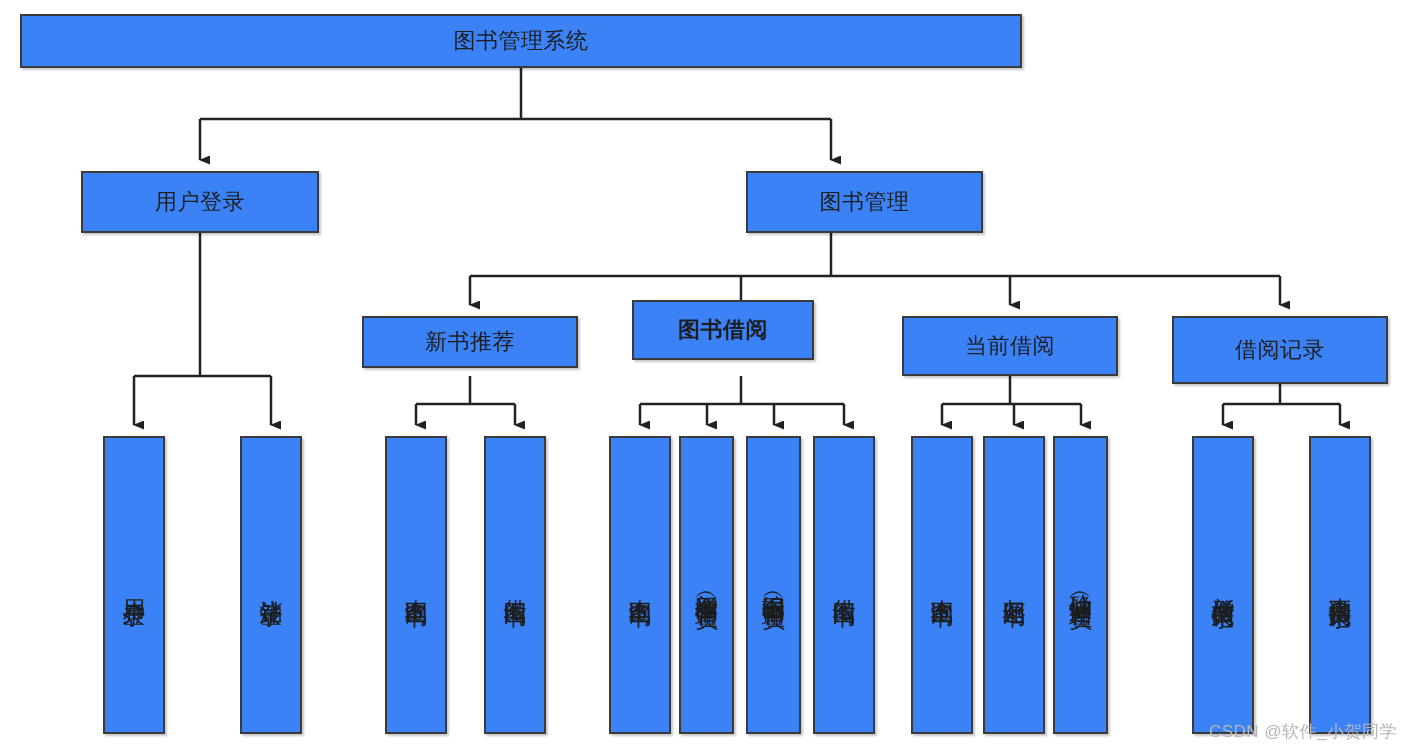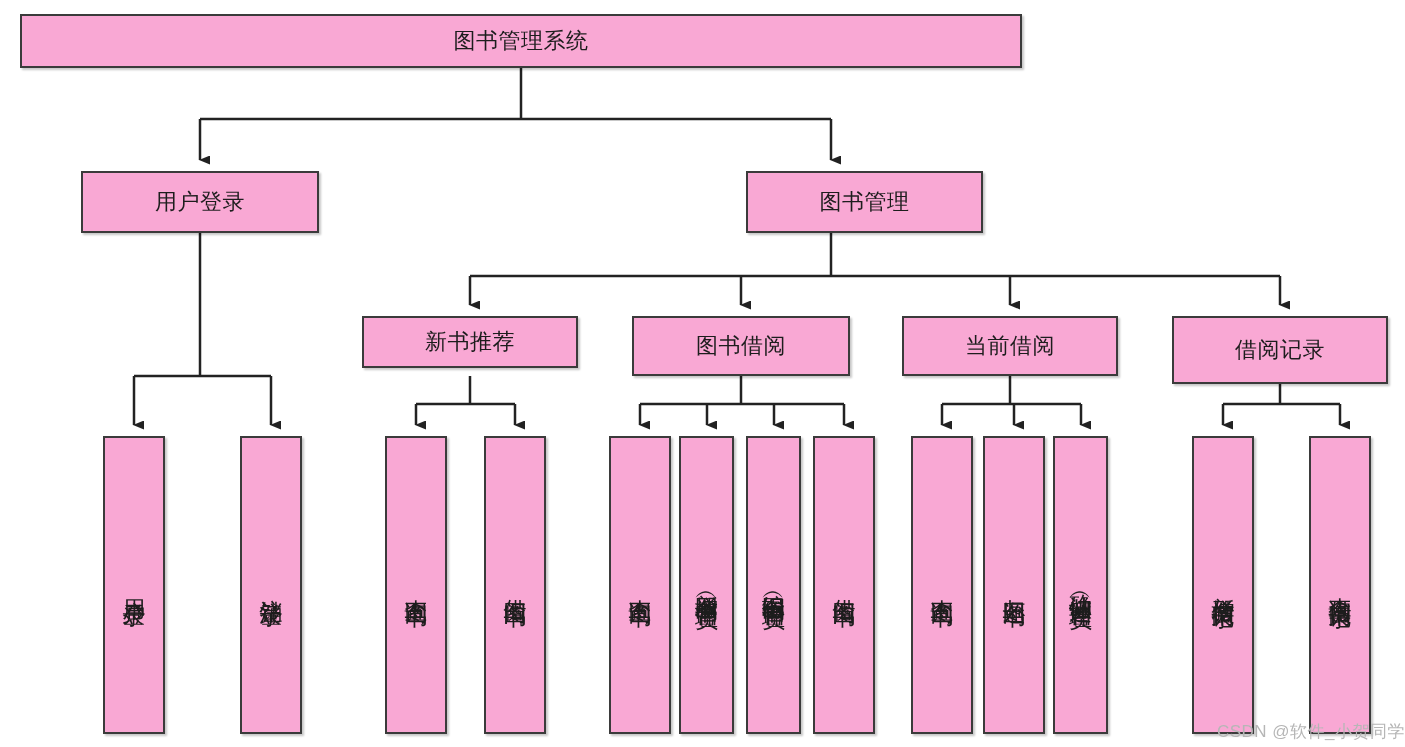--- a/index.html
+++ b/index.html
@@ -22,21 +22,21 @@
     left: 0;
     top: 0;
     width: 1405px;
     height: 747px;
     pointer-events: none;
   }
   .node {
     position: absolute;
     box-sizing: border-box;
     border: 2.5px solid #3b3b3b;
-    background: #f9a8d4;
+    background: #3b82f6;
     box-shadow: 2px 2px 2px rgba(0,0,0,0.22);
     display: flex;
     align-items: center;
     justify-content: center;
     color: #1d1d1d;
   }
   .node .lbl {
     font-size: 22px;
     line-height: 1.05;
     letter-spacing: 0.5px;
@@ -50,21 +50,21 @@
   .node.vertical .lbl {
     writing-mode: vertical-rl;
     text-orientation: upright;
     font-size: 23px;
     line-height: 1.18;
     letter-spacing: 2px;
     white-space: nowrap;
   }
   #watermark {
     position: absolute;
-    right: 0;
+    right: 8px;
     bottom: 4px;
     font-size: 17px;
     color: #b6b6b6;
     letter-spacing: 0.5px;
     white-space: nowrap;
     user-select: none;
   }
 </style>
 </head>
 <body>
@@ -118,21 +118,21 @@
       </div>
       <div class="node" style="left: 81px; top: 171px; width: 238px; height: 62px;">
         <span class="lbl">用户登录</span>
       </div>
       <div class="node" style="left: 746px; top: 171px; width: 237px; height: 62px;">
         <span class="lbl">图书管理</span>
       </div>
       <div class="node" style="left: 362px; top: 316px; width: 216px; height: 52px;">
         <span class="lbl">新书推荐</span>
       </div>
-      <div class="node" style="left: 632px; top: 316px; width: 218px; height: 60px;">
+      <div class="node" style="left: 632px; top: 300px; width: 182px; height: 60px; font-weight: bold;">
         <span class="lbl">图书借阅</span>
       </div>
       <div class="node" style="left: 902px; top: 316px; width: 216px; height: 60px;">
         <span class="lbl">当前借阅</span>
       </div>
       <div class="node" style="left: 1172px; top: 316px; width: 216px; height: 68px;">
         <span class="lbl">借阅记录</span>
       </div>
       <div class="node vertical" style="left: 103px; top: 436px; width: 62px; height: 298px;">
         <span class="lbl">用户登录</span>

